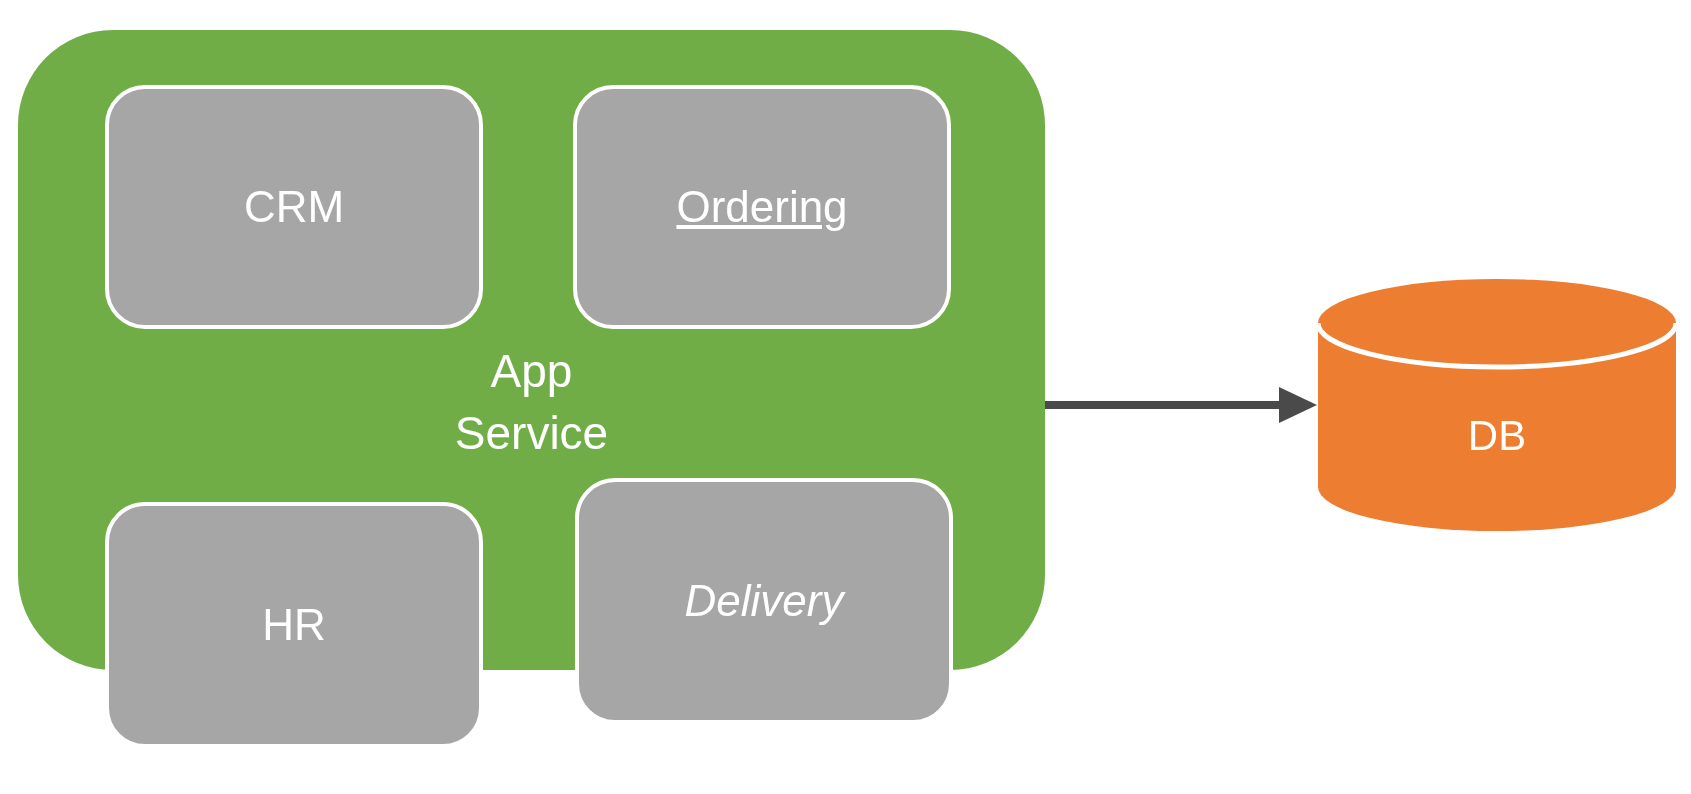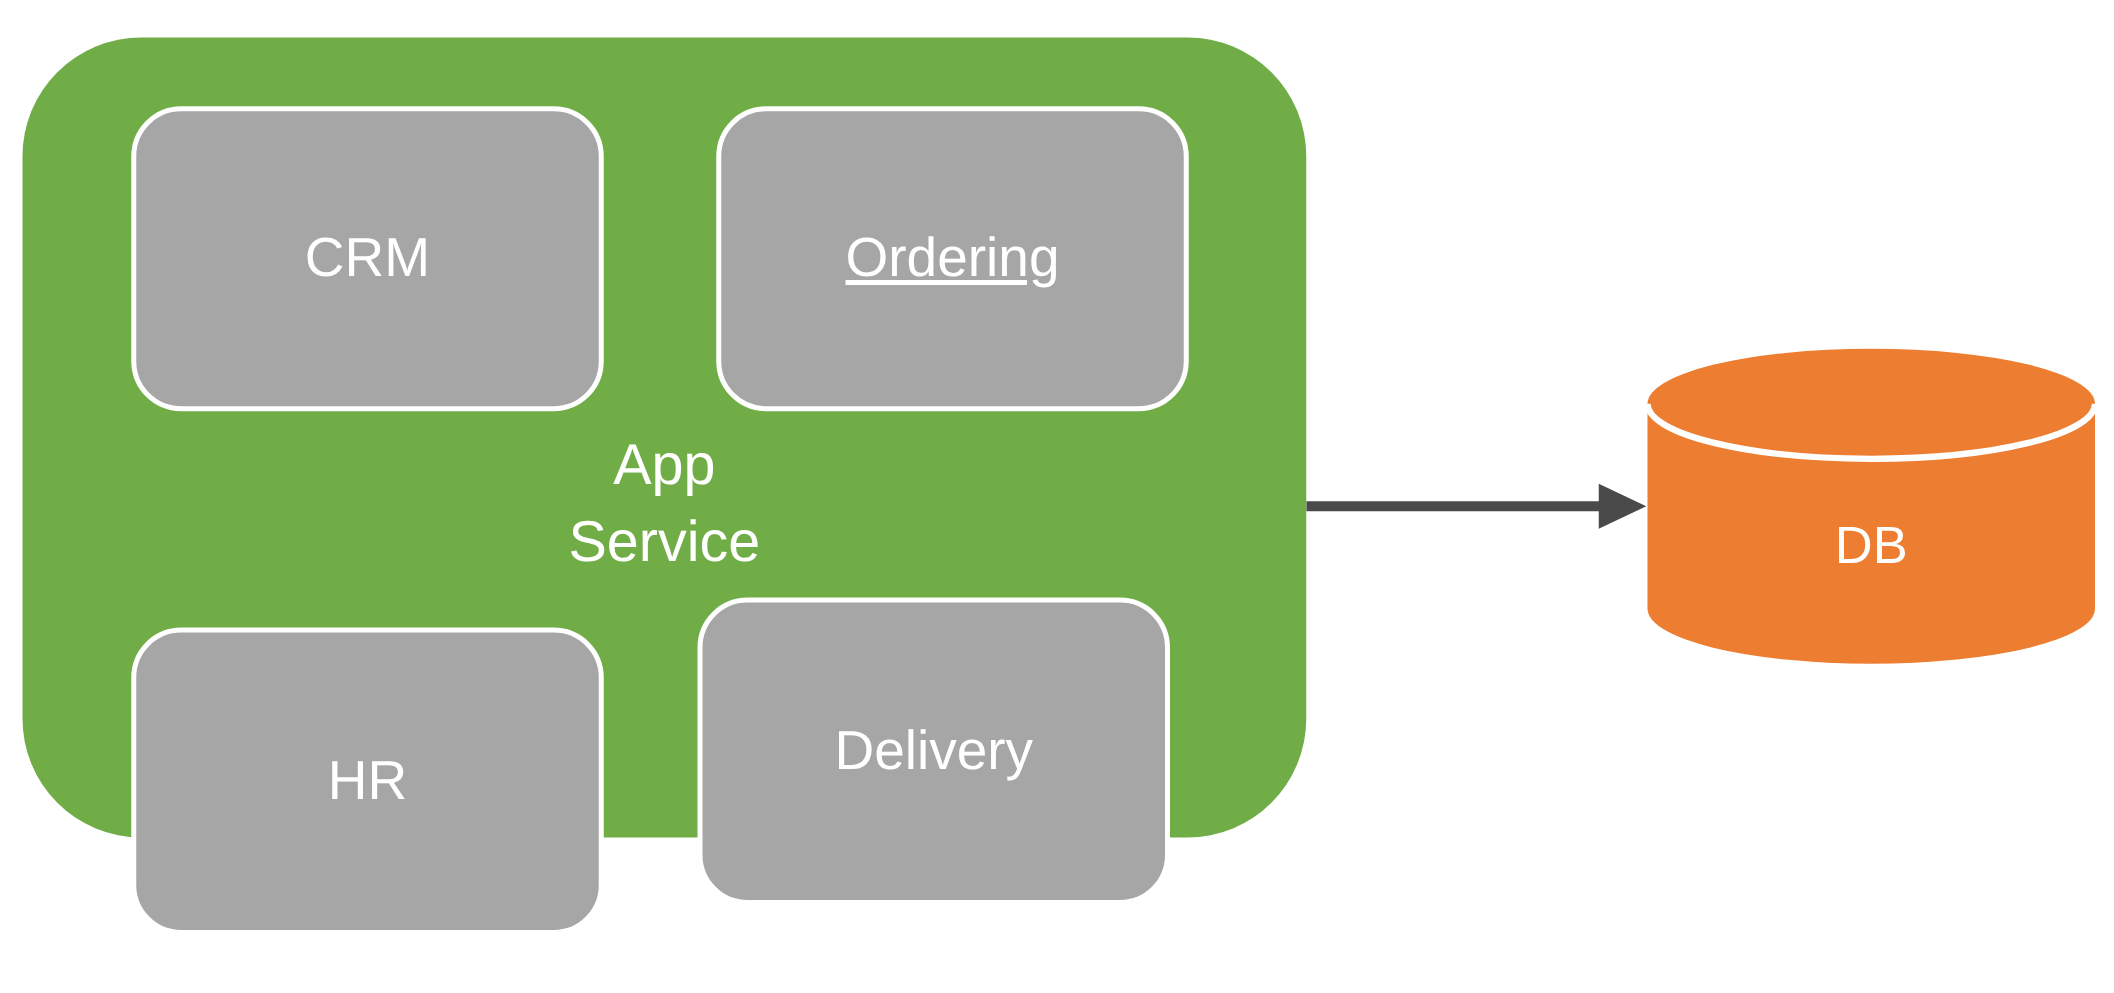--- a/index.html
+++ b/index.html
@@ -39,21 +39,21 @@
     box-sizing:border-box;
     display:flex;
     align-items:center;
     justify-content:center;
     color:var(--white);
     font-size:44px;
   }
   .service-box.crm{      left:87px;  top:55px;  width:378px; height:244px; }
   .service-box.ordering{ left:555px; top:55px;  width:378px; height:244px;text-decoration:underline; }
   .service-box.hr{       left:87px;  top:448px; width:378px; height:246px;margin-top:24px; }
-  .service-box.delivery{ left:540px; top:448px; width:378px; height:246px; }
+  .service-box.delivery{ left:557px; top:448px; width:378px; height:246px;font-style:italic; }
   .app-service-label{
     position:absolute;
     left:0;
     top:310px;
     width:100%;
     text-align:center;
     color:var(--white);
     font-size:46px;
     line-height:62px;
   }

